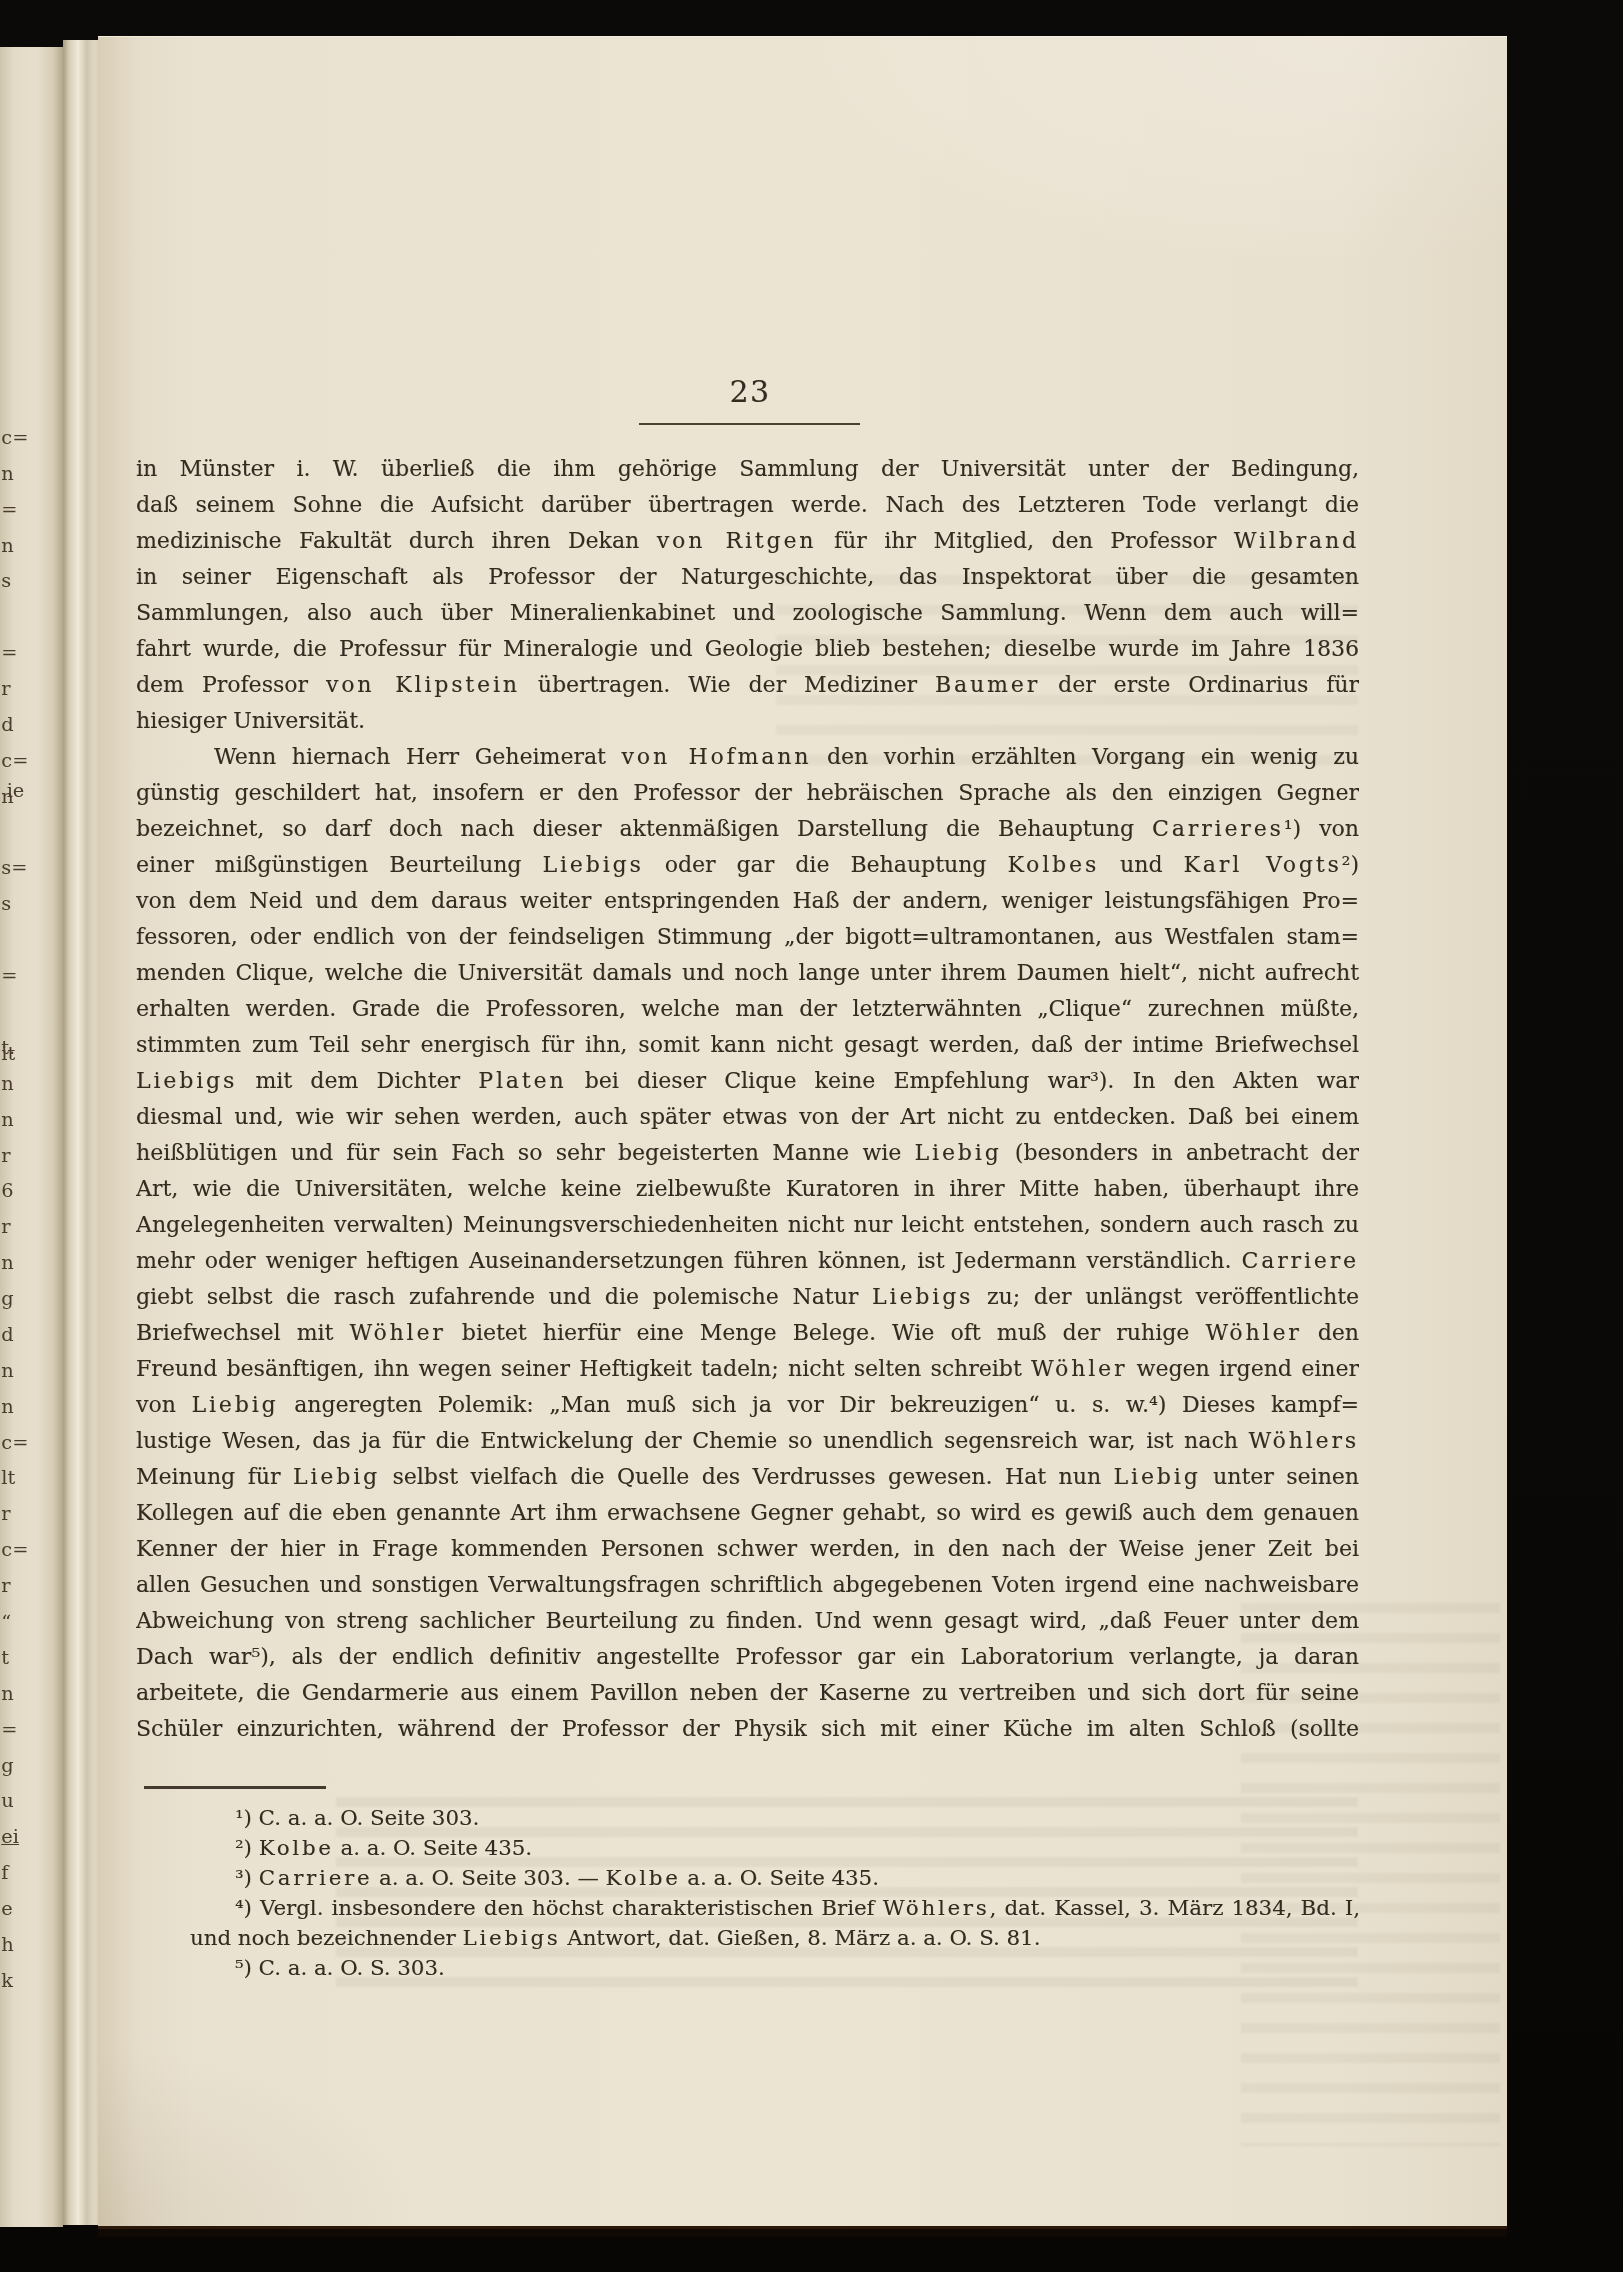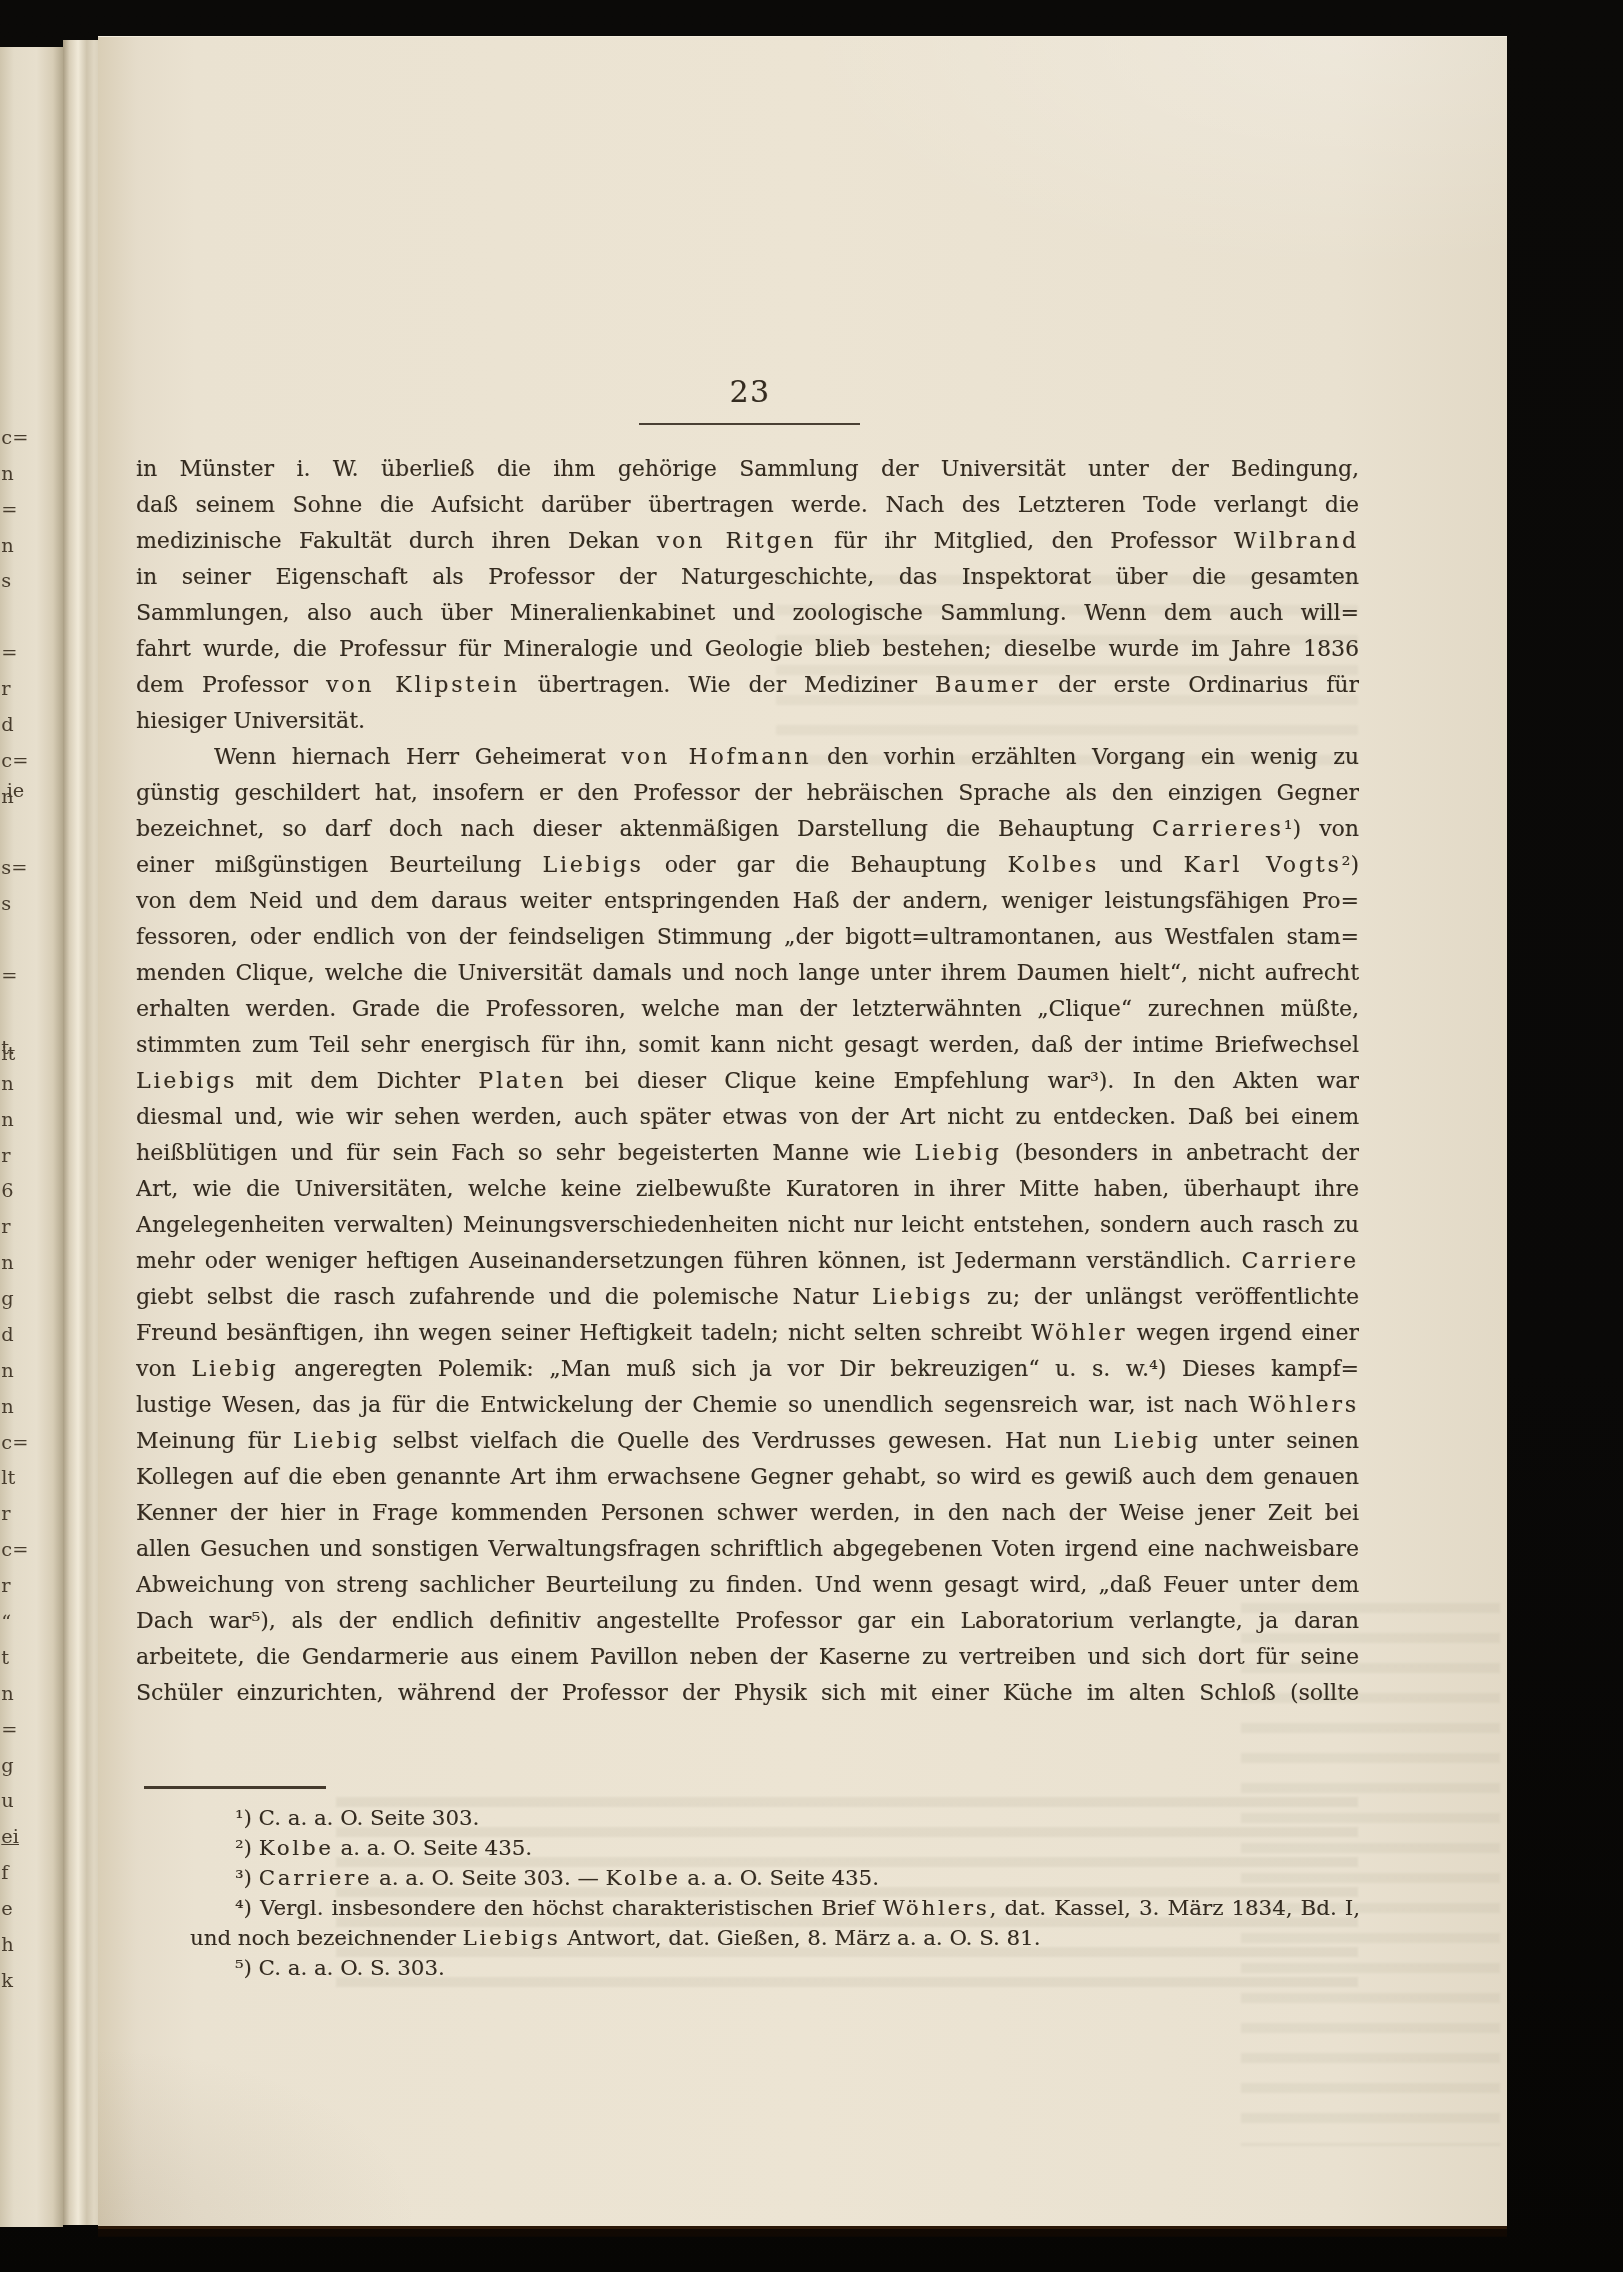--- a/index.html
+++ b/index.html
@@ -145,20 +145,21 @@
       <div class="line">menden Clique, welche die Universität damals und noch lange unter ihrem Daumen hielt“, nicht aufrecht</div>
       <div class="line">erhalten werden.  Grade die Professoren, welche man der letzterwähnten „Clique“ zurechnen müßte,</div>
       <div class="line">stimmten zum Teil sehr energisch für ihn, somit kann nicht gesagt werden, daß der intime Briefwechsel</div>
       <div class="line"><span class="sperr">Liebigs</span> mit dem Dichter <span class="sperr">Platen</span> bei dieser Clique keine Empfehlung war³).  In den Akten war</div>
       <div class="line">diesmal und, wie wir sehen werden, auch später etwas von der Art nicht zu entdecken.  Daß bei einem</div>
       <div class="line">heißblütigen und für sein Fach so sehr begeisterten Manne wie <span class="sperr">Liebig</span> (besonders in anbetracht der</div>
       <div class="line">Art, wie die Universitäten, welche keine zielbewußte Kuratoren in ihrer Mitte haben, überhaupt ihre</div>
       <div class="line">Angelegenheiten verwalten) Meinungsverschiedenheiten nicht nur leicht entstehen, sondern auch rasch zu</div>
       <div class="line">mehr oder weniger heftigen Auseinandersetzungen führen können, ist Jedermann verständlich. <span class="sperr">Carriere</span></div>
       <div class="line">giebt selbst die rasch zufahrende und die polemische Natur <span class="sperr">Liebigs</span> zu; der unlängst veröffentlichte</div>
+      <div class="line">Briefwechsel mit <span class="sperr">Wöhler</span> bietet hierfür eine Menge Belege.  Wie oft muß der ruhige <span class="sperr">Wöhler</span> den</div>
       <div class="line">Freund besänftigen, ihn wegen seiner Heftigkeit tadeln; nicht selten schreibt <span class="sperr">Wöhler</span> wegen irgend einer</div>
       <div class="line">von <span class="sperr">Liebig</span> angeregten Polemik: „Man muß sich ja vor Dir bekreuzigen“ u. s. w.⁴)  Dieses kampf=</div>
       <div class="line">lustige Wesen, das ja für die Entwickelung der Chemie so unendlich segensreich war, ist nach <span class="sperr">Wöhlers</span></div>
       <div class="line">Meinung für <span class="sperr">Liebig</span> selbst vielfach die Quelle des Verdrusses gewesen.  Hat nun <span class="sperr">Liebig</span> unter seinen</div>
       <div class="line">Kollegen auf die eben genannte Art ihm erwachsene Gegner gehabt, so wird es gewiß auch dem genauen</div>
       <div class="line">Kenner der hier in Frage kommenden Personen schwer werden, in den nach der Weise jener Zeit bei</div>
       <div class="line">allen Gesuchen und sonstigen Verwaltungsfragen schriftlich abgegebenen Voten irgend eine nachweisbare</div>
       <div class="line">Abweichung von streng sachlicher Beurteilung zu finden.  Und wenn gesagt wird, „daß Feuer unter dem</div>
       <div class="line">Dach war⁵), als der endlich definitiv angestellte Professor gar ein Laboratorium verlangte, ja daran</div>
       <div class="line">arbeitete, die Gendarmerie aus einem Pavillon neben der Kaserne zu vertreiben und sich dort für seine</div>

